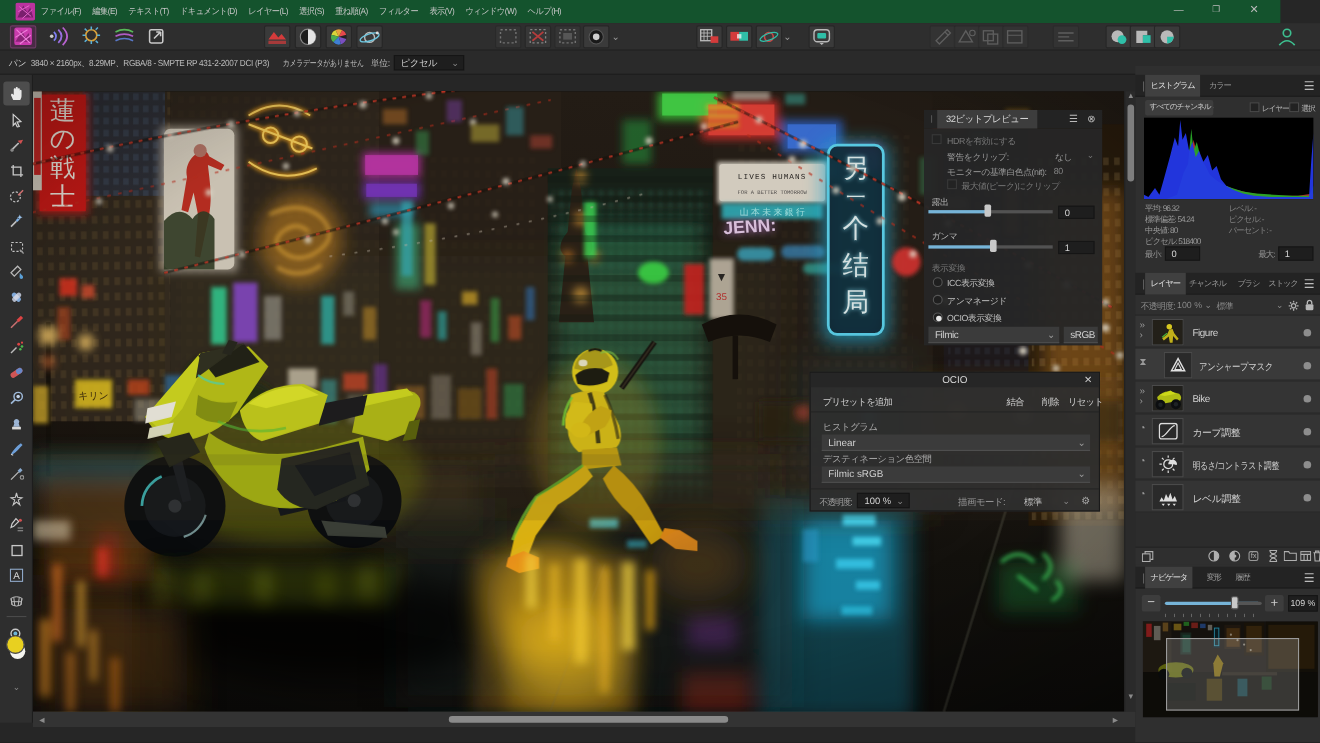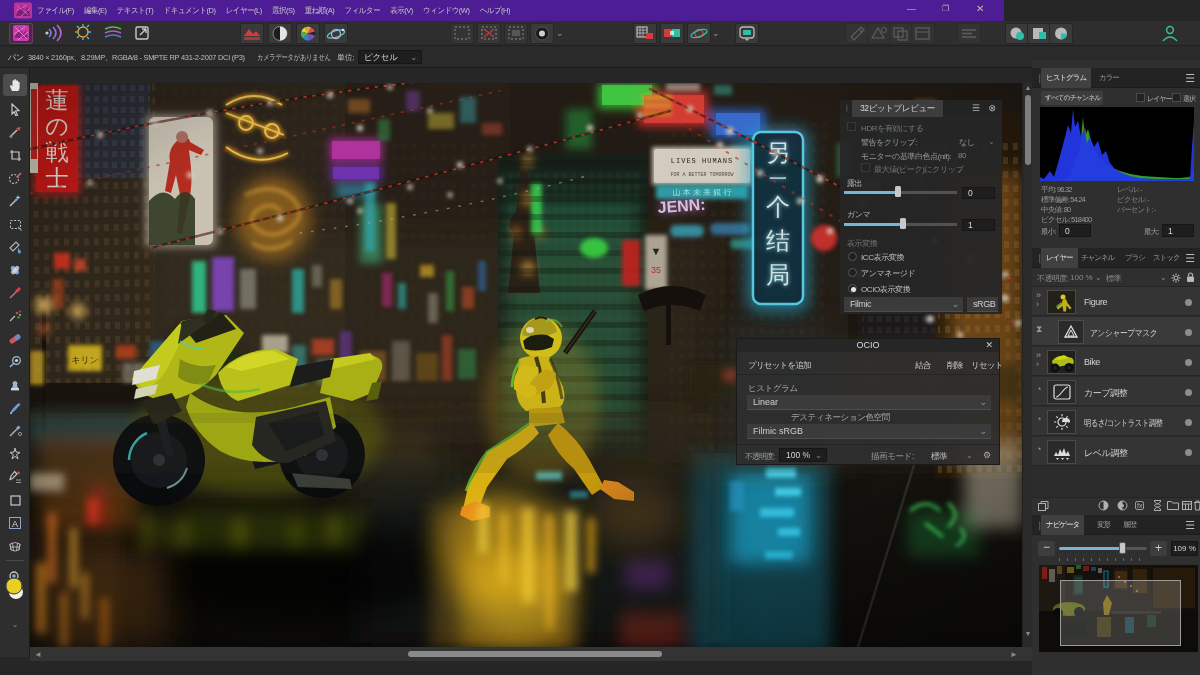--- a/index.html
+++ b/index.html
@@ -1,20 +1,20 @@
 <!DOCTYPE html>
 <html><head>
 <meta charset="utf-8">
 <style>
 * { margin:0; padding:0; box-sizing:border-box; }
 html,body { width:1200px; height:675px; overflow:hidden; background:#262626;
   font-family:"Liberation Sans", sans-serif; -webkit-font-smoothing:antialiased; }
 #app { position:relative; width:1200px; height:675px; }
 
-#menubar { position:absolute; left:0; top:0; width:1004px; height:21px; background:#4c1d95; }
+#menubar { position:absolute; left:0; top:0; width:1164px; height:21px; background:#14532d; }
 #menubar .logo { position:absolute; left:14px; top:2px; width:18px; height:17px; }
 #menubar .menus { position:absolute; left:37px; top:0; height:21px; display:flex; align-items:center;
   color:#c7c7c7; font-size:8px; letter-spacing:-0.5px; transform:scaleX(0.93); transform-origin:left center; }
 #menubar .menus span { margin-right:11px; }
 #winbtn { position:absolute; right:0; top:0; height:21px; width:110px; color:#bbb; }
 
 #toolbar { position:absolute; left:0; top:21px; width:1200px; height:25px; background:#2e2e2e;
   border-bottom:1px solid #1f1f1f; }
 .tbtn { position:absolute; top:2px; width:24px; height:21px; border-radius:2px; }
 .tbtn.box { background:#3a3a3a; border:1px solid #262626; }
@@ -1005,21 +1005,21 @@
 
 <div id="focio" style="position:absolute;left:736px;top:338px;width:264px;height:127px;background:rgba(46,46,46,0.95);border:1px solid #1a1a1a;">
   <div style="position:absolute;left:0;top:0;width:100%;height:13px;background:#262626;color:#d8d8d8;font-size:9px;text-align:center;line-height:13px;">OCIO<span style="position:absolute;right:6px;top:0;color:#ccc;font-size:9px;">✕</span></div>
   <span style="position:absolute;left:11px;top:21px;color:#cdcdcd;font-size:8.5px;letter-spacing:-0.8px;white-space:nowrap;">プリセットを追加</span>
   <span style="position:absolute;left:178px;top:21px;color:#cdcdcd;font-size:8.5px;letter-spacing:-0.8px;white-space:nowrap;">結合</span>
   <span style="position:absolute;left:210px;top:21px;color:#cdcdcd;font-size:8.5px;letter-spacing:-0.8px;white-space:nowrap;">削除</span>
   <span style="position:absolute;left:234px;top:21px;color:#cdcdcd;font-size:8.5px;letter-spacing:-0.8px;white-space:nowrap;">リセット</span>
   <div style="position:absolute;left:0;top:35px;width:100%;height:1px;background:#242424;"></div>
   <span style="position:absolute;left:11px;top:44px;color:#a8a8a8;font-size:8.5px;letter-spacing:-0.4px;">ヒストグラム</span>
   <div class="fsel" style="left:10px;top:56px;width:244px;">Linear<span class="cv">⌄</span></div>
-  <span style="position:absolute;left:11px;top:73px;color:#a8a8a8;font-size:8.5px;letter-spacing:-0.4px;margin-left:43px;">デスティネーション色空間</span>
+  <span style="position:absolute;left:11px;top:73px;color:#a8a8a8;font-size:8.5px;letter-spacing:-0.4px;">デスティネーション色空間</span>
   <div class="fsel" style="left:10px;top:85px;width:244px;">Filmic sRGB<span class="cv">⌄</span></div>
   <div style="position:absolute;left:0;top:105px;width:100%;height:1px;background:#242424;"></div>
   <span style="position:absolute;left:8px;top:112px;color:#9a9a9a;font-size:8px;letter-spacing:-1px;">不透明度:</span>
   <div class="ibox" style="position:absolute;left:42px;top:109px;width:48px;height:14px;line-height:13px;padding-left:6px;white-space:nowrap;">100 %<span style="position:absolute;right:4px;color:#888;">⌄</span></div>
   <span style="position:absolute;left:134px;top:112px;color:#9a9a9a;font-size:8.5px;letter-spacing:-0.4px;">描画モード:</span>
   <span style="position:absolute;left:194px;top:112px;color:#c0c0c0;font-size:8.5px;letter-spacing:-0.4px;">標準</span>
   <span style="position:absolute;left:229px;top:112px;color:#888;font-size:8px;">⌄</span>
   <span style="position:absolute;left:246px;top:111px;color:#aaa;font-size:9px;">⚙</span>
 </div>
 

